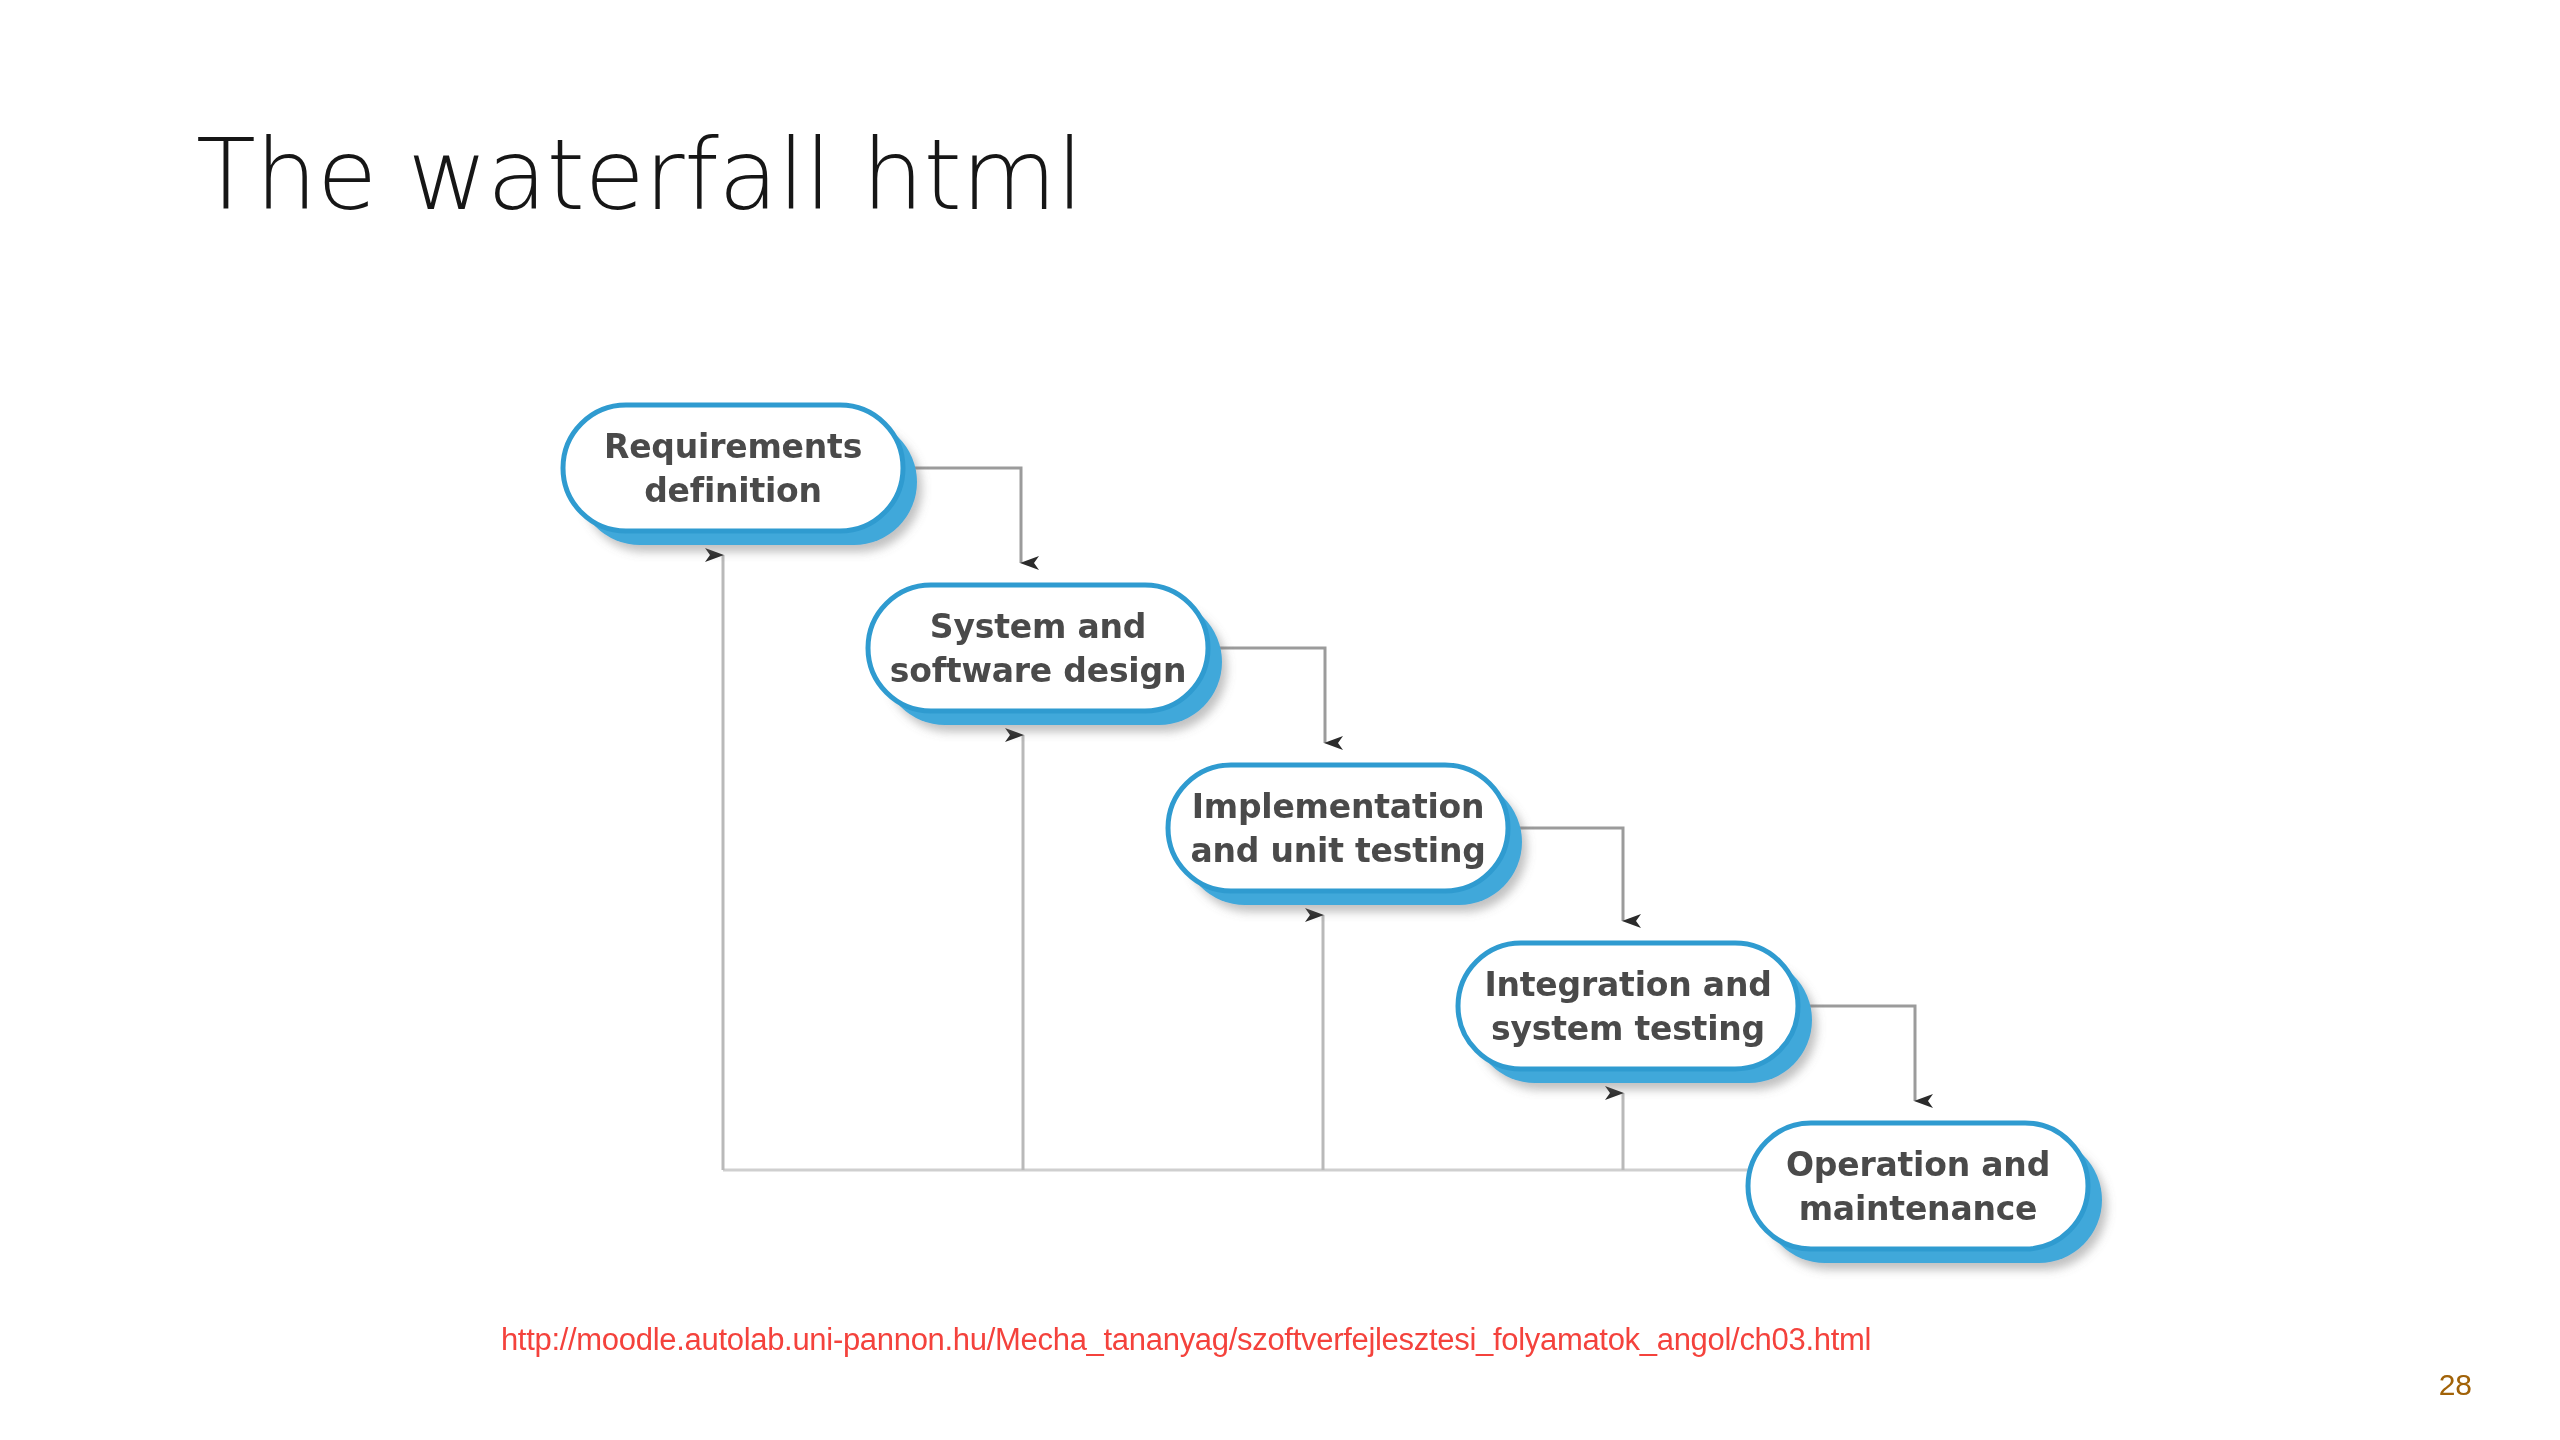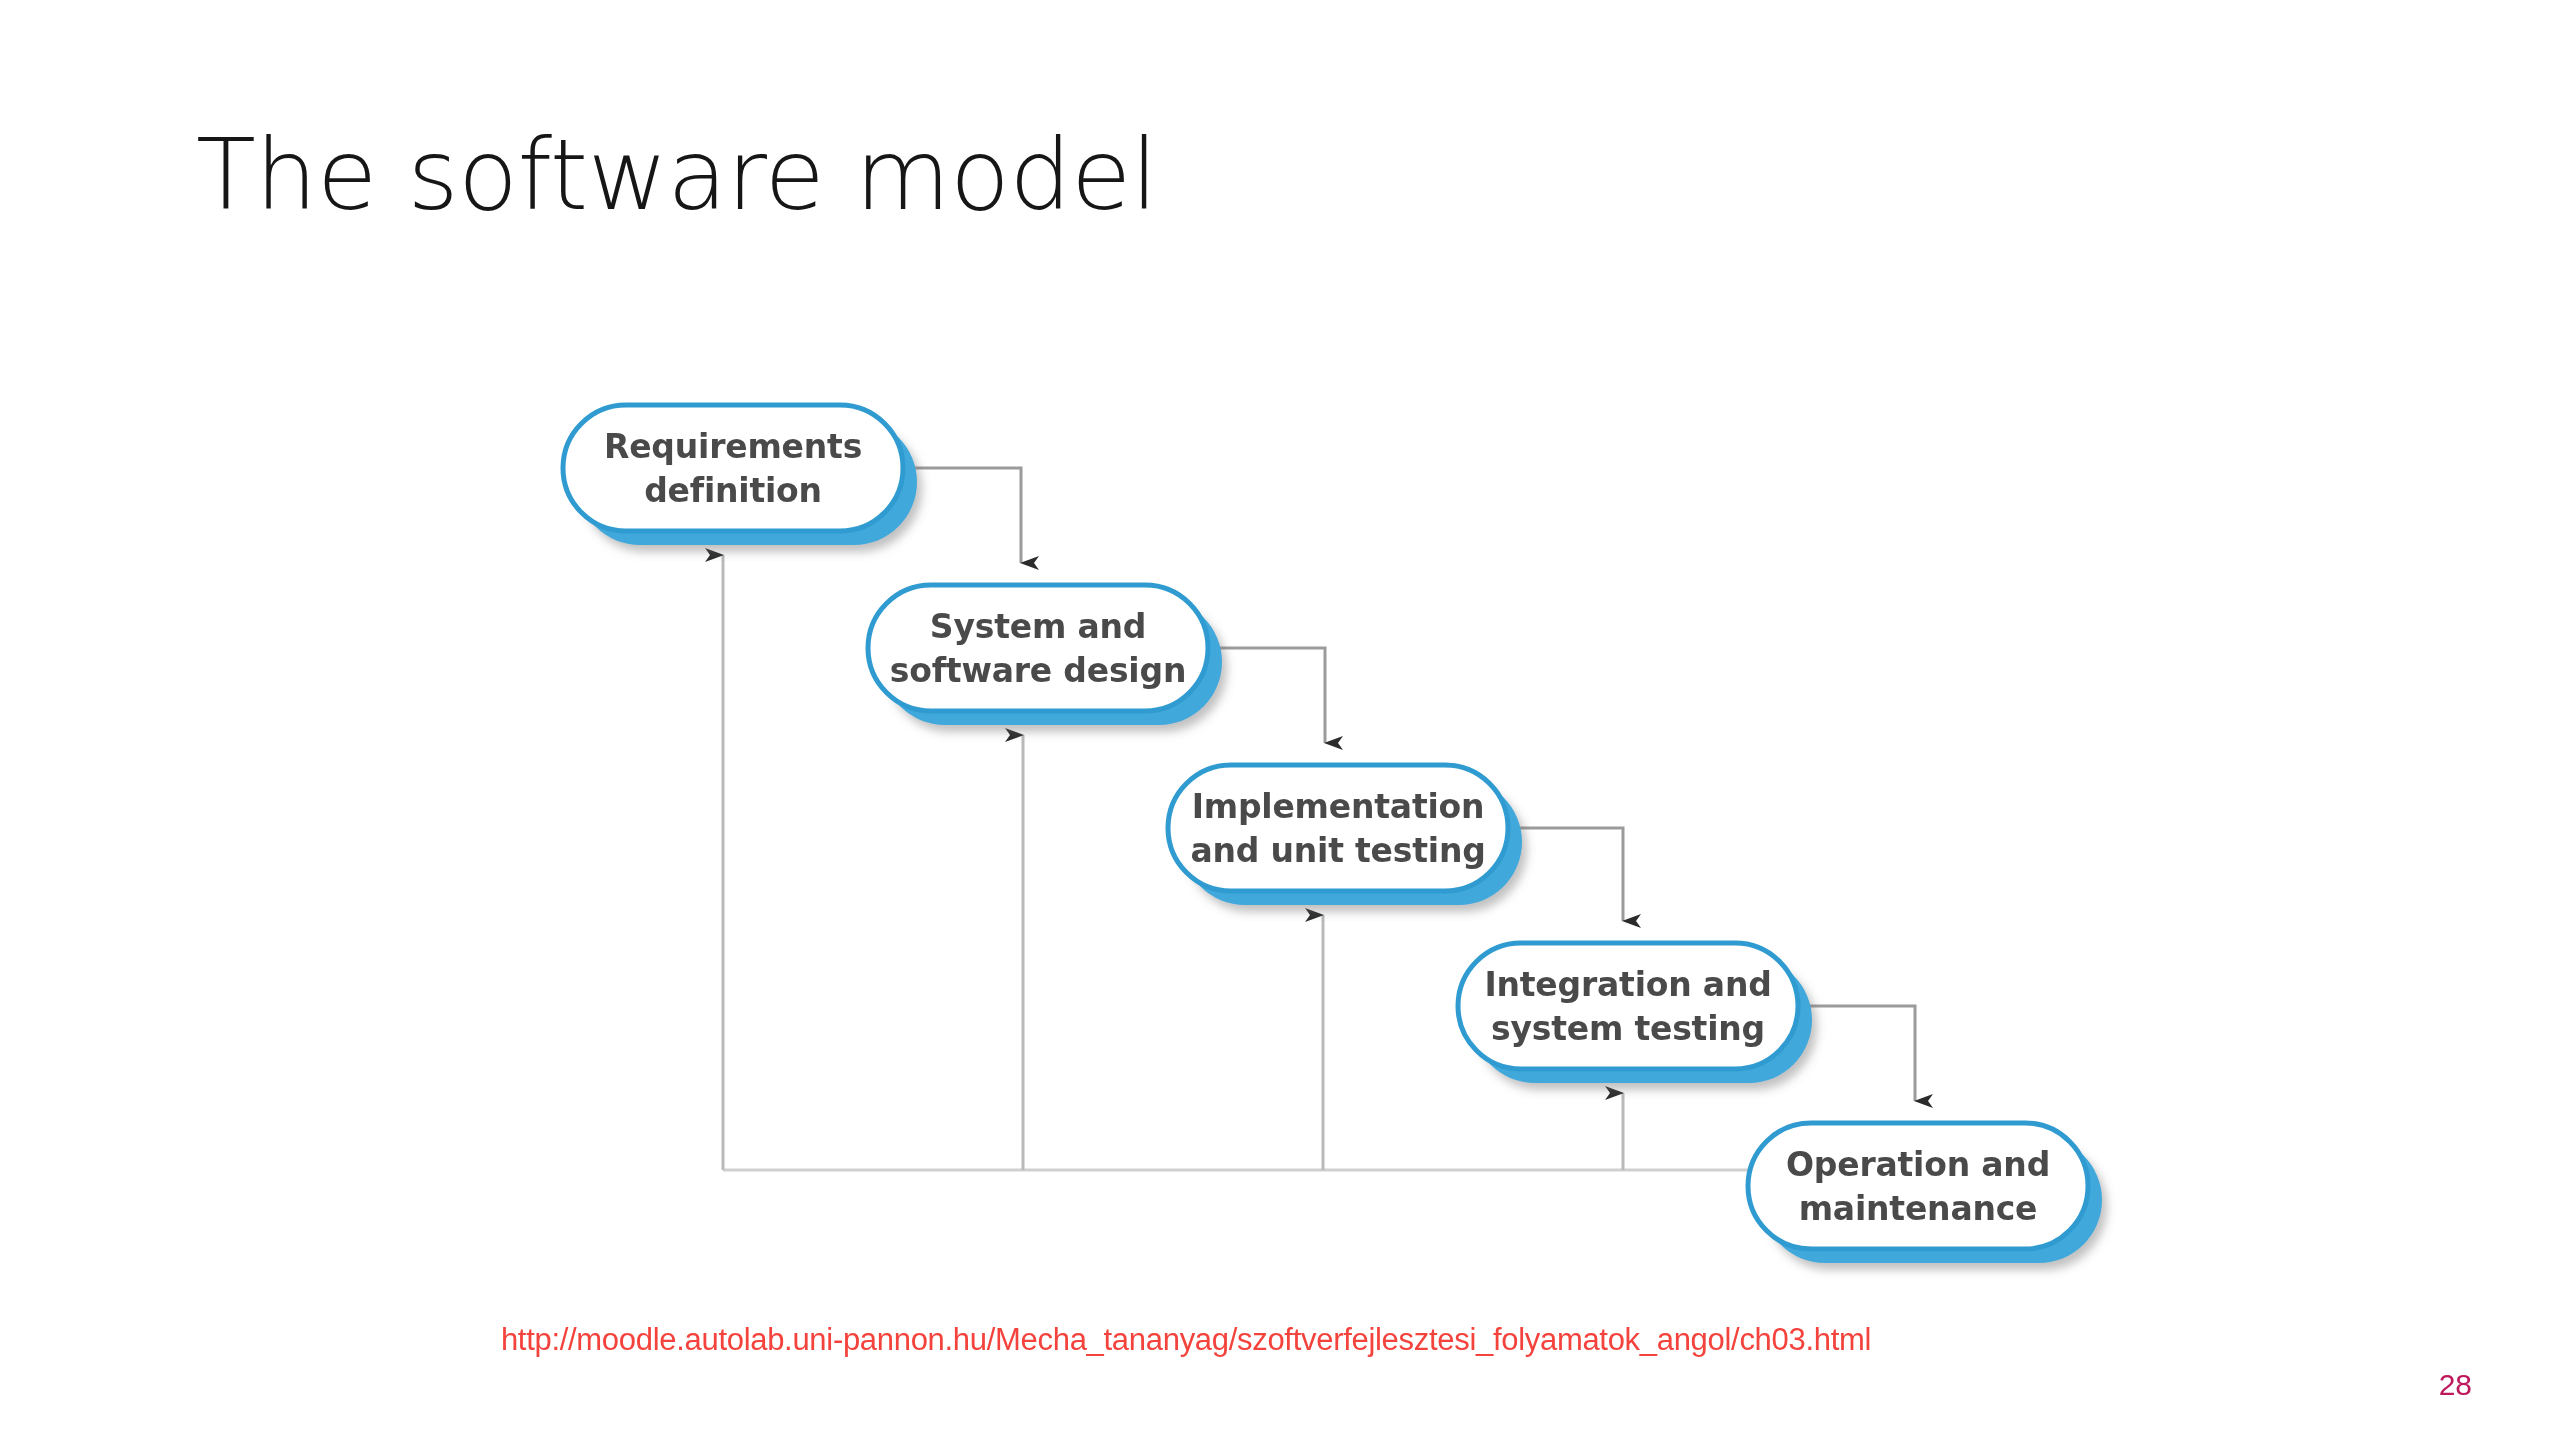--- a/index.html
+++ b/index.html
@@ -78,29 +78,29 @@
   }
 
   
   #page-number {
     position: absolute;
     right: 88px;
     top: 1368px;
     font-family: "Liberation Sans", sans-serif;
     font-size: 30px;
     font-weight: 400;
-    color: #be185d;
+    color: #a16207;
   }
 </style>
 </head>
 <body>
 
 <div id="slide">
 
-  <h1 id="slide-title">The software model</h1>
+  <h1 id="slide-title">The waterfall html</h1>
 
   <div id="diagram-wrap">
     <svg id="waterfall-svg" viewBox="0 0 2560 980" xmlns="http://www.w3.org/2000/svg">
 
       <defs>
 
         <marker id="arrow-down" markerWidth="16" markerHeight="20" refX="8" refY="18" orient="auto" markerUnits="userSpaceOnUse">
           <path d="M1,0 L8,19 L15,0 L8,5 Z" fill="#2b2b2b"></path>
         </marker>
 

